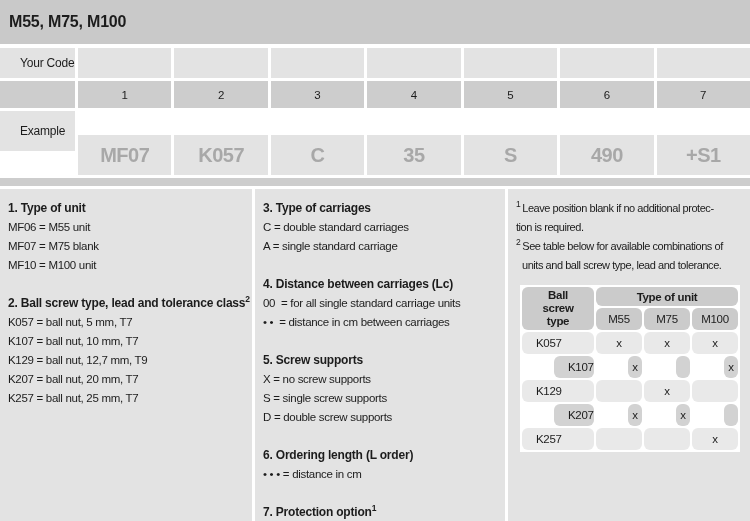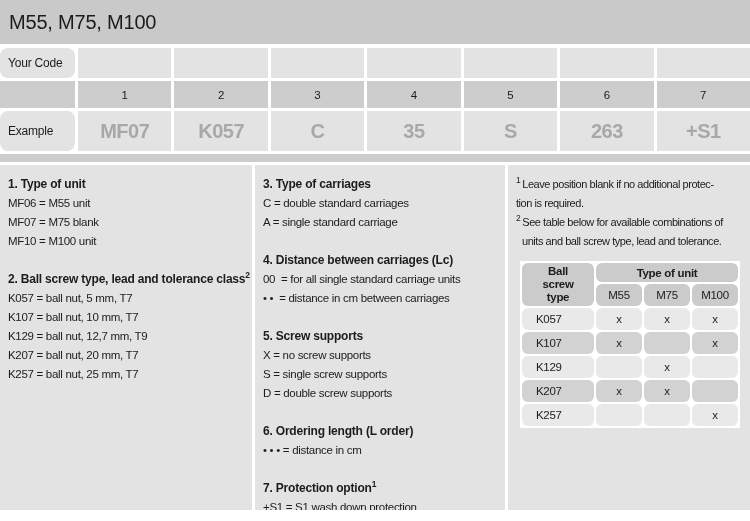--- a/index.html
+++ b/index.html
@@ -13,54 +13,54 @@
 
   
   .title-bar {
     height: 44px;
     background: #c9c9c9;
     display: flex;
     align-items: center;
     padding-left: 9px;
   }
   .title-bar h1 {
-    font-size: 20px;
-    font-weight: normal;
+    font-size: 16px;
+    font-weight: bold;
     letter-spacing: -0.2px;
   }
 
   
   .code-table {
     margin-top: 4px;
     display: grid;
     grid-template-columns: 75px repeat(7, 1fr);
     gap: 3px;
   }
   .ct-cell {
     background: #e3e3e3;
     display: flex;
     align-items: center;
     justify-content: center;
     font-size: 11.5px;
   }
   .ct-label {
     justify-content: flex-start;
-    padding-left: 8px;
+    padding-left: 20px;
     font-size: 12px;
     letter-spacing: -0.2px;
-    border-radius: 8px;
   }
   .r-your { height: 30px; }
   .r-pos  { height: 27px; background: #cdcdcd; }
   .r-ex   { height: 40px; }
   .ex-val {
     font-size: 20px;
     font-weight: bold;
     color: #a8a8a8;
     letter-spacing: -0.5px;
+    margin-top: 24px;
   }
 
   .accent-bar { margin-top: 3px; height: 8px; background: #cdcdcd; }
 
   
   .content {
     margin-top: 3px;
     display: grid;
     grid-template-columns: 252px 250px 242px;
     gap: 3px;
@@ -132,21 +132,21 @@
     background: #cbcbcb;
     font-weight: bold;
   }
   .cb-unit { height: 22px; background: #cbcbcb; }
   .cb-row-label {
     justify-content: flex-start;
     padding-left: 14px;
   }
   .cb-data { height: 22px; }
   .row-light .cb-data { background: #e9e9e9; }
-  .row-dark  .cb-data { background: #d2d2d2; }
+  .row-dark  .cb-data { background: #d2d2d2; margin-left: 32px; }
 </style>
 </head>
 <body>
 
 <div class="title-bar">
   <h1>M55, M75, M100</h1>
 </div>
 
 <div class="code-table">
 
@@ -167,21 +167,21 @@
   <div class="ct-cell r-pos">5</div>
   <div class="ct-cell r-pos">6</div>
   <div class="ct-cell r-pos">7</div>
 
   <div class="ct-cell ct-label r-ex">Example</div>
   <div class="ct-cell r-ex ex-val">MF07</div>
   <div class="ct-cell r-ex ex-val">K057</div>
   <div class="ct-cell r-ex ex-val">C</div>
   <div class="ct-cell r-ex ex-val">35</div>
   <div class="ct-cell r-ex ex-val">S</div>
-  <div class="ct-cell r-ex ex-val">263</div>
+  <div class="ct-cell r-ex ex-val">490</div>
   <div class="ct-cell r-ex ex-val">+S1</div>
 </div>
 
 <div class="accent-bar"></div>
 
 <div class="content">
 
   <div class="col">
     <div class="sec">
       <div class="sec-h"><span>1. Type of unit</span><sup></sup></div>

